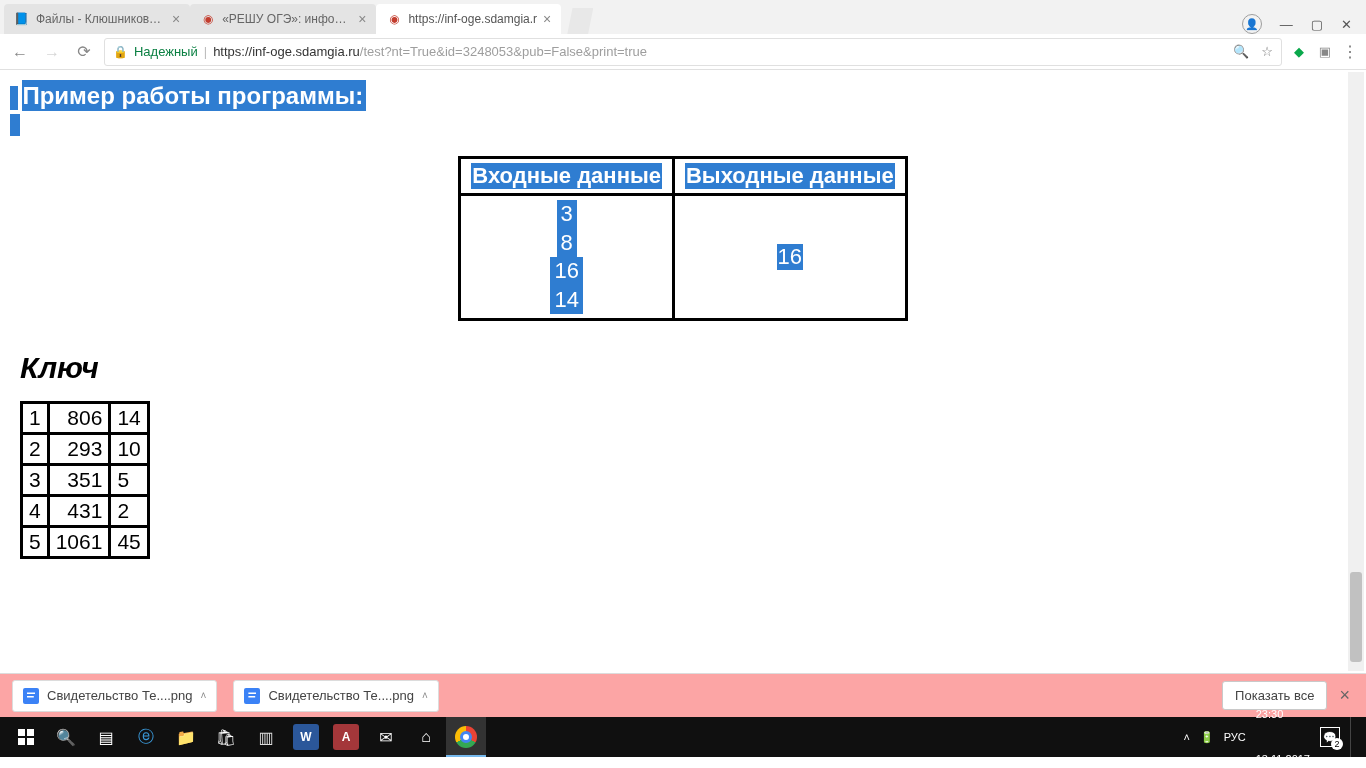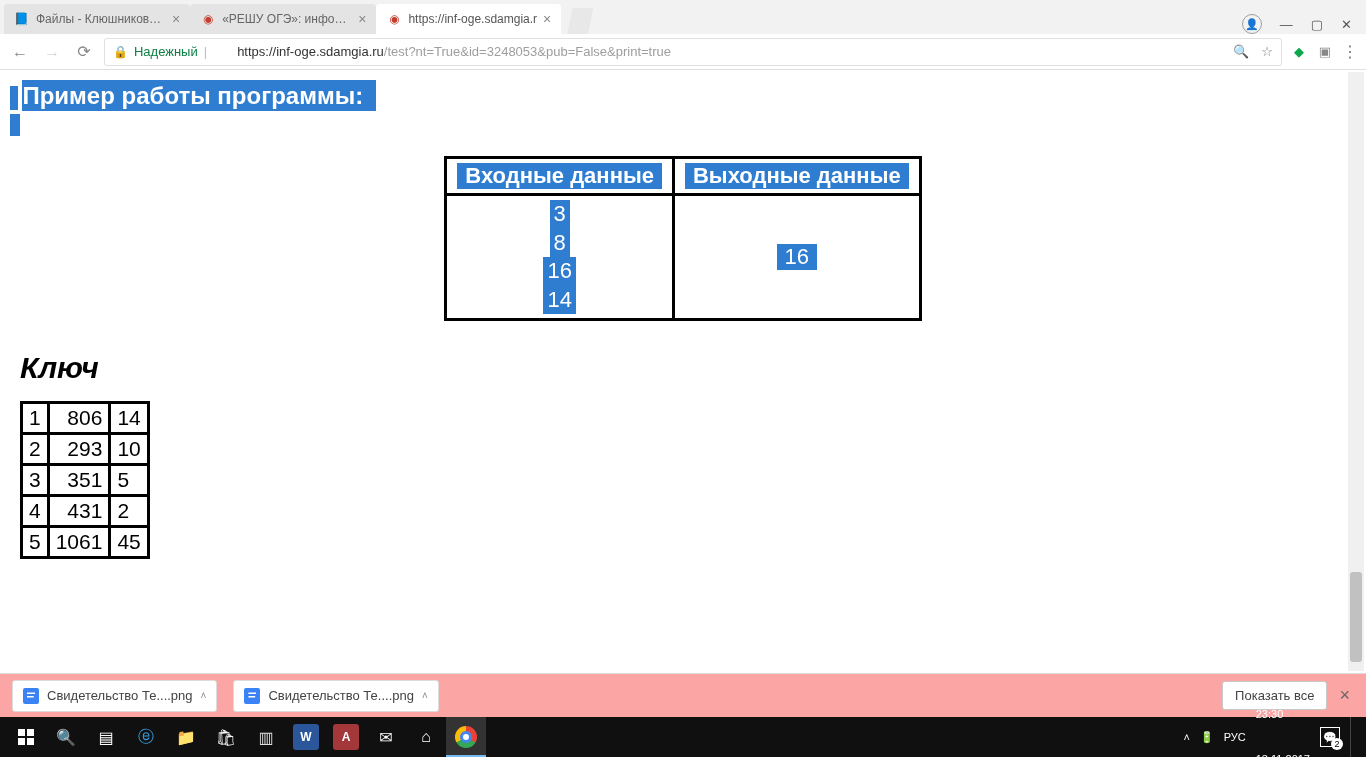--- a/index.html
+++ b/index.html
@@ -17,41 +17,41 @@
   .new-tab { width: 26px; height: 26px; background: #e8e8e8; margin-left: 6px; clip-path: polygon(20% 0, 100% 0, 80% 100%, 0 100%); }
   .window-controls { margin-left: auto; display: flex; align-items: center; gap: 18px; padding-right: 14px; color: #555; font-size: 13px; }
   .window-controls .avatar { width: 20px; height: 20px; border: 1px solid #9e9e9e; border-radius: 50%; display: flex; align-items: center; justify-content: center; font-size: 11px; color: #777; }
 
   .toolbar { display: flex; align-items: center; height: 36px; background: #fff; border-bottom: 1px solid #e0e0e0; padding: 0 8px; gap: 8px; }
   .nav-btn { color: #888; font-size: 16px; width: 24px; text-align: center; }
   .omnibox { flex: 1; display: flex; align-items: center; gap: 6px; height: 28px; border: 1px solid #e0e0e0; border-radius: 3px; padding: 0 8px; font-size: 13px; color: #555; }
   .lock { color: #0b8043; font-size: 12px; }
   .secure-text { color: #0b8043; font-size: 13px; }
   .omnibox .sep { color: #bdbdbd; }
-  .omnibox .url { color: #333; white-space: nowrap; overflow: hidden; text-overflow: ellipsis; margin-left: 24px; }
+  .omnibox .url { color: #333; white-space: nowrap; overflow: hidden; text-overflow: ellipsis; }
   .omnibox .url .gray { color: #9e9e9e; }
   .omnibox-right { margin-left: auto; display: flex; align-items: center; gap: 12px; color: #777; }
   .ext-icon { width: 18px; height: 18px; display: inline-flex; align-items: center; justify-content: center; font-size: 13px; }
   .ext-green { color: #0aa84b; }
   .menu-dots { font-size: 16px; color: #777; }
 
   
   .page-wrap { position: relative; height: 603px; overflow: hidden; background: #fff; }
   .page-scroll { position: absolute; top: 2px; right: 2px; bottom: 2px; width: 16px; background: #f0f0f0; }
   .page-scroll .thumb { position: absolute; right: 2px; left: 2px; top: 500px; height: 90px; background: #c1c1c1; border-radius: 3px; }
   .page-content { padding: 12px 10px 0 10px; font-family: Verdana, Geneva, sans-serif; }
 
   .sel { background: #2f7dd1; color: #fff; }
-  .program-title { font-weight: bold; font-size: 24px; padding: 2px 13px 2px 0; }
+  .program-title { font-weight: bold; font-size: 24px; padding: 2px 3px 2px 0; }
   .blue-strip { display: block; width: 10px; height: 22px; background: #2f7dd1; margin-top: 4px; }
 
   .ex-table-wrap { width: 100%; text-align: center; margin-top: 20px; }
   table.ex { border-collapse: collapse; margin: 0 auto; font-family: Verdana, Geneva, sans-serif; font-size: 22px; }
   table.ex th, table.ex td { border: 3px solid #000; padding: 4px 10px; text-align: center; }
-  table.ex th span, table.ex td span { background: #2f7dd1; color: #fff; padding: 0 8px; display: inline-block; }
+  table.ex th span, table.ex td span { background: #2f7dd1; color: #fff; padding: 0 1px; display: inline-block; }
   table.ex td .stack span { display: block; margin: 0 auto; width: fit-content; background: #2f7dd1; color: #fff; padding: 0 4px; line-height: 1.3; }
 
   .key-heading { font-size: 30px; font-weight: bold; margin: 30px 0 16px 10px; font-family: Verdana, Geneva, sans-serif; font-style: italic; }
   table.key { border-collapse: collapse; font-family: Verdana, Geneva, sans-serif; font-size: 21px; margin-left: 10px; }
   table.key th, table.key td { border: 3px solid #000; padding: 2px 6px; }
   table.key th { font-weight: bold; text-align: center; }
   table.key td.c { text-align: center; }
   table.key td.r { text-align: right; }
   table.key td.l { text-align: left; padding-left: 6px; }
 

